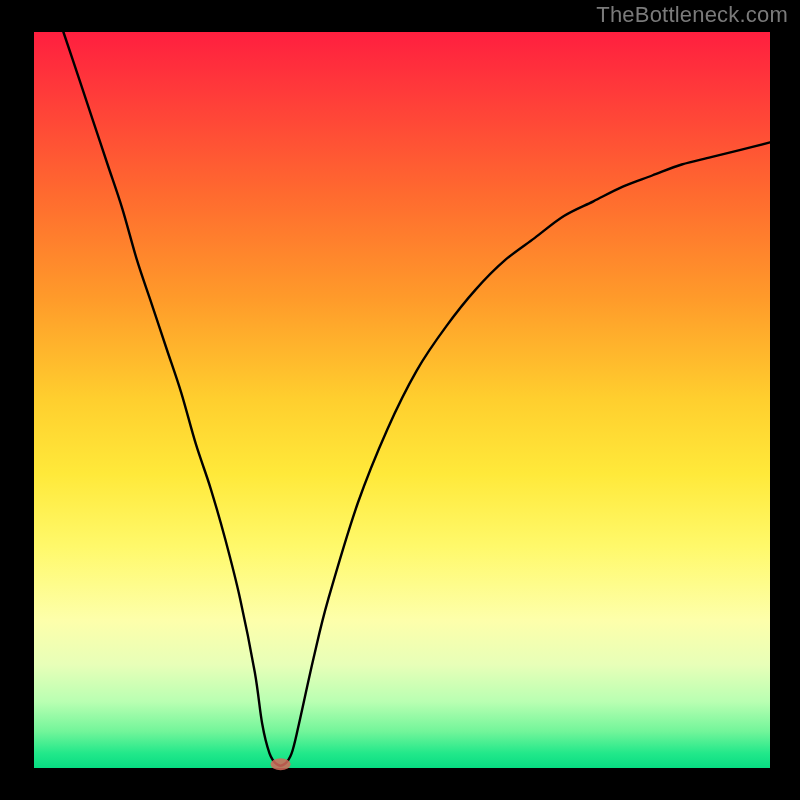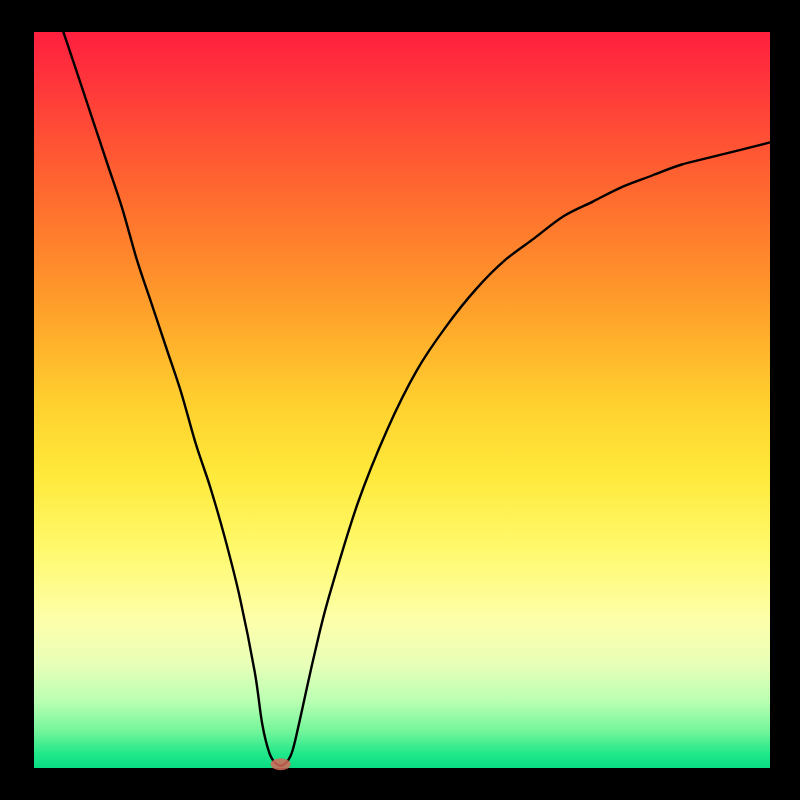--- a/index.html
+++ b/index.html
@@ -54,18 +54,19 @@
     top: 32px;
     width: 736px;
     height: 736px;
     overflow: visible;
   }
 </style>
 </head>
 <body>
 
 <div class="frame">
+  <div class="watermark">TheBottleneck.com</div>
   <div class="plot-bg"></div>
   <svg class="curve" viewBox="0 0 736 736" preserveAspectRatio="none">
     <path d="M 29.4 0.0 C 31.9 7.4, 39.3 29.4, 44.2 44.2 C 49.1 58.9, 54.0 73.6, 58.9 88.3 C 63.8 103.0, 68.7 117.8, 73.6 132.5 C 78.5 147.2, 83.4 160.7, 88.3 176.6 C 93.2 192.6, 98.1 212.2, 103.0 228.2 C 107.9 244.1, 112.9 257.6, 117.8 272.3 C 122.7 287.0, 127.6 301.8, 132.5 316.5 C 137.4 331.2, 142.3 344.7, 147.2 360.6 C 152.1 376.6, 157.0 396.2, 161.9 412.2 C 166.8 428.1, 171.7 440.4, 176.6 456.3 C 181.5 472.3, 186.5 489.4, 191.4 507.8 C 196.3 526.2, 201.2 544.6, 206.1 566.7 C 211.0 588.8, 217.1 619.5, 220.8 640.3 C 224.5 661.2, 225.7 678.3, 228.2 691.8 C 230.6 705.3, 233.1 714.5, 235.5 721.3 C 238.0 728.0, 240.4 730.5, 242.9 732.3 C 245.3 734.2, 247.8 734.2, 250.2 732.3 C 252.7 730.5, 255.1 728.0, 257.6 721.3 C 260.1 714.5, 261.3 707.8, 265.0 691.8 C 268.6 675.9, 274.8 646.5, 279.7 625.6 C 284.6 604.7, 287.0 592.5, 294.4 566.7 C 301.8 541.0, 314.0 499.3, 323.8 471.0 C 333.7 442.8, 343.5 419.5, 353.3 397.4 C 363.1 375.4, 372.9 355.7, 382.7 338.6 C 392.5 321.4, 402.3 307.9, 412.2 294.4 C 422.0 280.9, 431.8 268.6, 441.6 257.6 C 451.4 246.6, 461.2 236.7, 471.0 228.2 C 480.9 219.6, 490.7 213.4, 500.5 206.1 C 510.3 198.7, 520.1 190.1, 529.9 184.0 C 539.7 177.9, 549.5 174.2, 559.4 169.3 C 569.2 164.4, 579.0 158.9, 588.8 154.6 C 598.6 150.3, 608.4 147.2, 618.2 143.5 C 628.1 139.8, 637.9 135.5, 647.7 132.5 C 657.5 129.4, 667.3 127.6, 677.1 125.1 C 686.9 122.7, 696.7 120.2, 706.6 117.8 C 716.4 115.3, 731.1 111.6, 736.0 110.4" id="curve-path" fill="none" stroke="#000" stroke-width="2.4" stroke-linejoin="round" stroke-linecap="round"></path>
     <ellipse id="vertex-marker" rx="10" ry="6" fill="#d66a5a" opacity="0.85" cx="246.6" cy="732.3"></ellipse>
   </svg>
 </div>
 
 </body></html>

